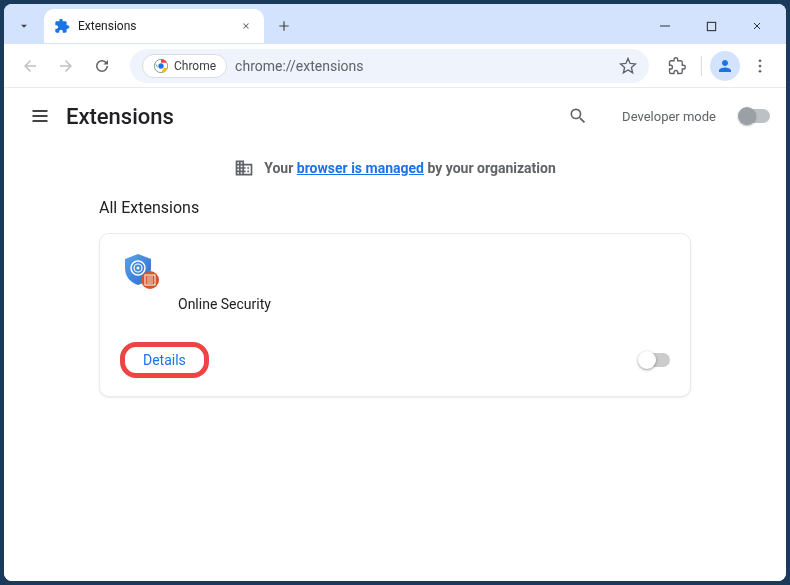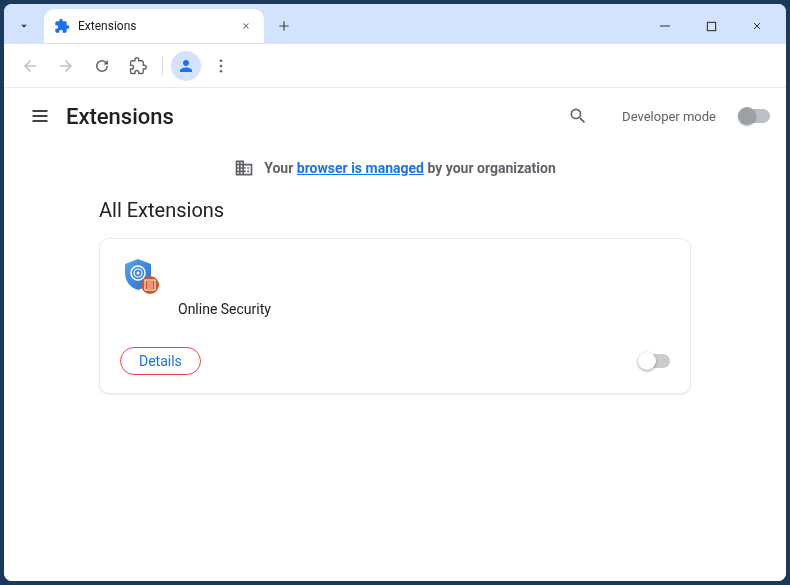--- a/index.html
+++ b/index.html
@@ -46,30 +46,30 @@
     .search-btn { width: 40px; height: 40px; display: flex; align-items: center; justify-content: center; cursor: pointer; color: #5f6368; }
     .dev-mode-label { font-size: 13px; color: #5f6368; }
     .toggle { width: 30px; height: 14px; background: #bdc1c6; border-radius: 7px; position: relative; cursor: pointer; }
     .toggle-knob { width: 18px; height: 18px; background: #9aa0a6; border-radius: 50%; position: absolute; top: -2px; left: -2px; box-shadow: 0 1px 2px rgba(0,0,0,0.3); }
     
     .managed-banner { display: flex; align-items: center; justify-content: center; gap: 10px; padding: 14px 0 20px; color: #5f6368; font-size: 14px; font-weight: bold; }
     .managed-banner a { color: #1a73e8; text-decoration: underline; }
     .building-icon { width: 20px; height: 20px; color: #5f6368; }
     
     .section { max-width: 640px; margin: 0 auto; padding: 0 24px; }
-    .section-title { font-size: 20px; color: #202124; margin-bottom: 16px; }
+    .section-title { font-size: 16px; color: #202124; margin-bottom: 16px; }
     
     .ext-card { background: #fff; border: 1px solid #e8eaed; border-radius: 10px; padding: 18px 20px; box-shadow: 0 1px 2px rgba(60,64,67,0.1); }
     .ext-card-top { display: flex; gap: 18px; }
     .ext-icon-wrap { position: relative; width: 40px; height: 40px; flex-shrink: 0; }
     .ext-info { flex: 1; margin-top: 44px; }
     .ext-name { font-size: 14px; color: #202124; margin-bottom: 6px; }
     .ext-desc { font-size: 13.5px; color: #5f6368; line-height: 1.5; }
     .ext-card-bottom { display: flex; align-items: center; margin-top: 24px; }
-    .details-btn { padding: 5px 18px; border: 1px solid #ef4444; border-radius: 16px; color: #1a73e8; font-size: 14px; cursor: pointer; background: #fff; }
+    .details-btn { padding: 5px 18px; border: 5px solid #ef4444; border-radius: 16px; color: #1a73e8; font-size: 14px; cursor: pointer; background: #fff; }
     .ext-toggle { margin-left: auto; width: 30px; height: 14px; background: #ccc; border-radius: 7px; position: relative; cursor: pointer; }
     .ext-toggle-knob { width: 18px; height: 18px; background: #fff; border-radius: 50%; position: absolute; top: -2px; left: -2px; box-shadow: 0 1px 3px rgba(0,0,0,0.4); }
   </style>
 </head>
 <body>
 
 <div class="window">
   <div class="watermark">
     <div class="watermark-mag"></div>
     <div class="watermark-text">risk.com</div>
@@ -123,20 +123,36 @@
         </svg>
     </div>
     <div class="nav-btn disabled">
       <svg width="18" height="18" viewBox="0 0 24 24">
           <path fill="currentColor" d="M4 11h12.17l-5.59-5.59L12 4l8 8-8 8-1.41-1.41L16.17 13H4z"></path>
         </svg>
     </div>
     <div class="nav-btn">
       <svg width="18" height="18" viewBox="0 0 24 24">
           <path fill="currentColor" d="M17.65 6.35A7.96 7.96 0 0012 4a8 8 0 108 8h-2a6 6 0 11-1.76-4.24L14 10h6V4l-2.35 2.35z"></path>
+        </svg>
+    </div>
+    <div class="omnibox">
+      <div class="chrome-chip">
+        <svg class="chrome-logo" viewBox="0 0 24 24">
+            <circle cx="12" cy="12" r="10" fill="#fff" stroke="#5f6368" stroke-width="1"></circle>
+            <circle cx="12" cy="12" r="4" fill="#1a73e8"></circle>
+            <path d="M12 2a10 10 0 018.66 5H12" fill="#ea4335"></path>
+            <path d="M3.34 7L8 15a10 10 0 01-4.66-8" fill="#34a853"></path>
+            <path d="M12 22l4-7h5.3A10 10 0 0112 22" fill="#fbbc04"></path>
+          </svg>
+        <span>Chrome</span>
+      </div>
+      <span class="url-text">chrome://extensions</span>
+      <svg class="star-icon" viewBox="0 0 24 24">
+          <path fill="none" stroke="currentColor" stroke-width="1.8" d="M12 17.27L18.18 21l-1.64-7.03L22 9.24l-7.19-.61L12 2 9.19 8.63 2 9.24l5.46 4.73L5.82 21z"></path>
         </svg>
     </div>
     <div class="toolbar-icon">
       <svg width="18" height="18" viewBox="0 0 24 24">
           <path fill="none" stroke="currentColor" stroke-width="1.8" d="M20.5 11H19V7c0-1.1-.9-2-2-2h-4V3.5C13 2.12 11.88 1 10.5 1S8 2.12 8 3.5V5H4c-1.1 0-2 .9-2 2v4h1.5c1.38 0 2.5 1.12 2.5 2.5S4.88 16 3.5 16H2v4c0 1.1.9 2 2 2h4v-1.5c0-1.38 1.12-2.5 2.5-2.5s2.5 1.12 2.5 2.5V22h4c1.1 0 2-.9 2-2v-4h1.5c1.38 0 2.5-1.12 2.5-2.5S21.88 11 20.5 11z"></path>
         </svg>
     </div>
     <div class="toolbar-sep"></div>
     <div class="profile-btn">
       <svg width="18" height="18" viewBox="0 0 24 24">

